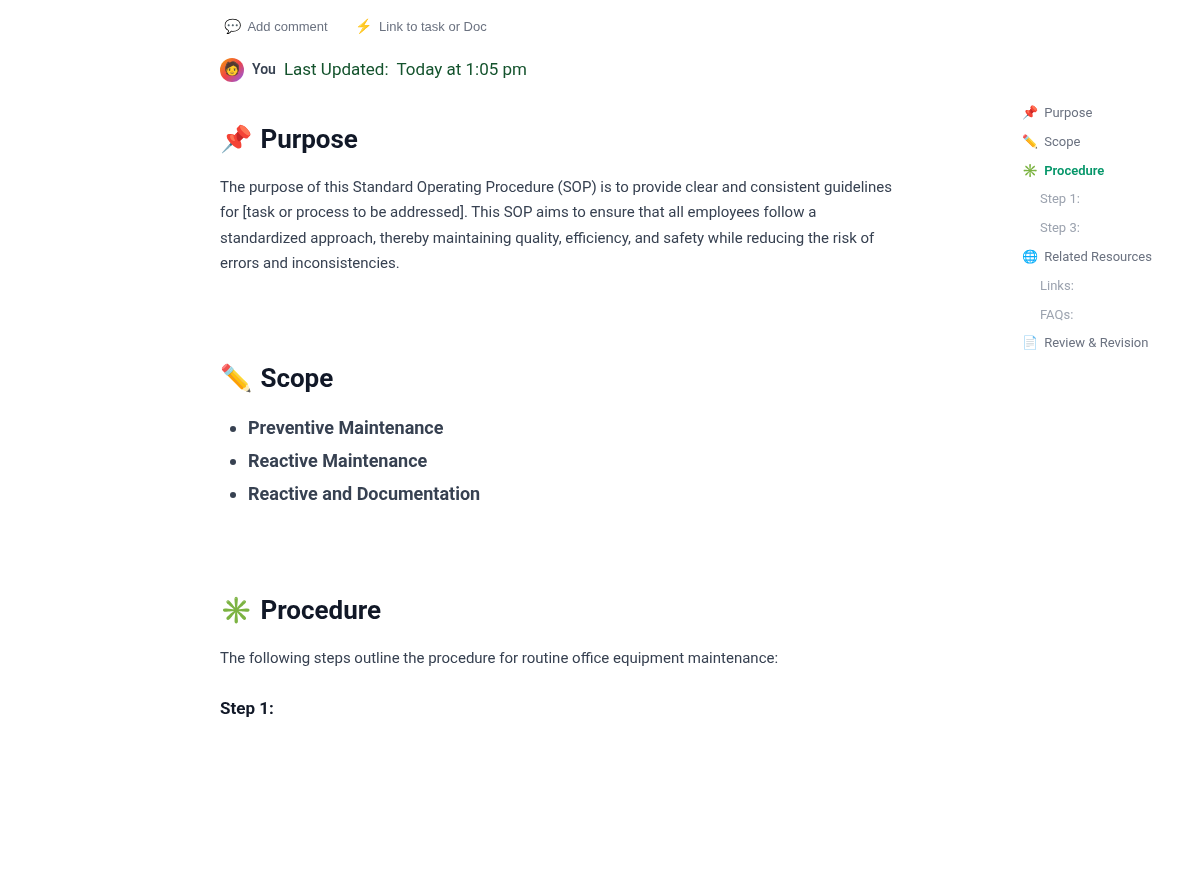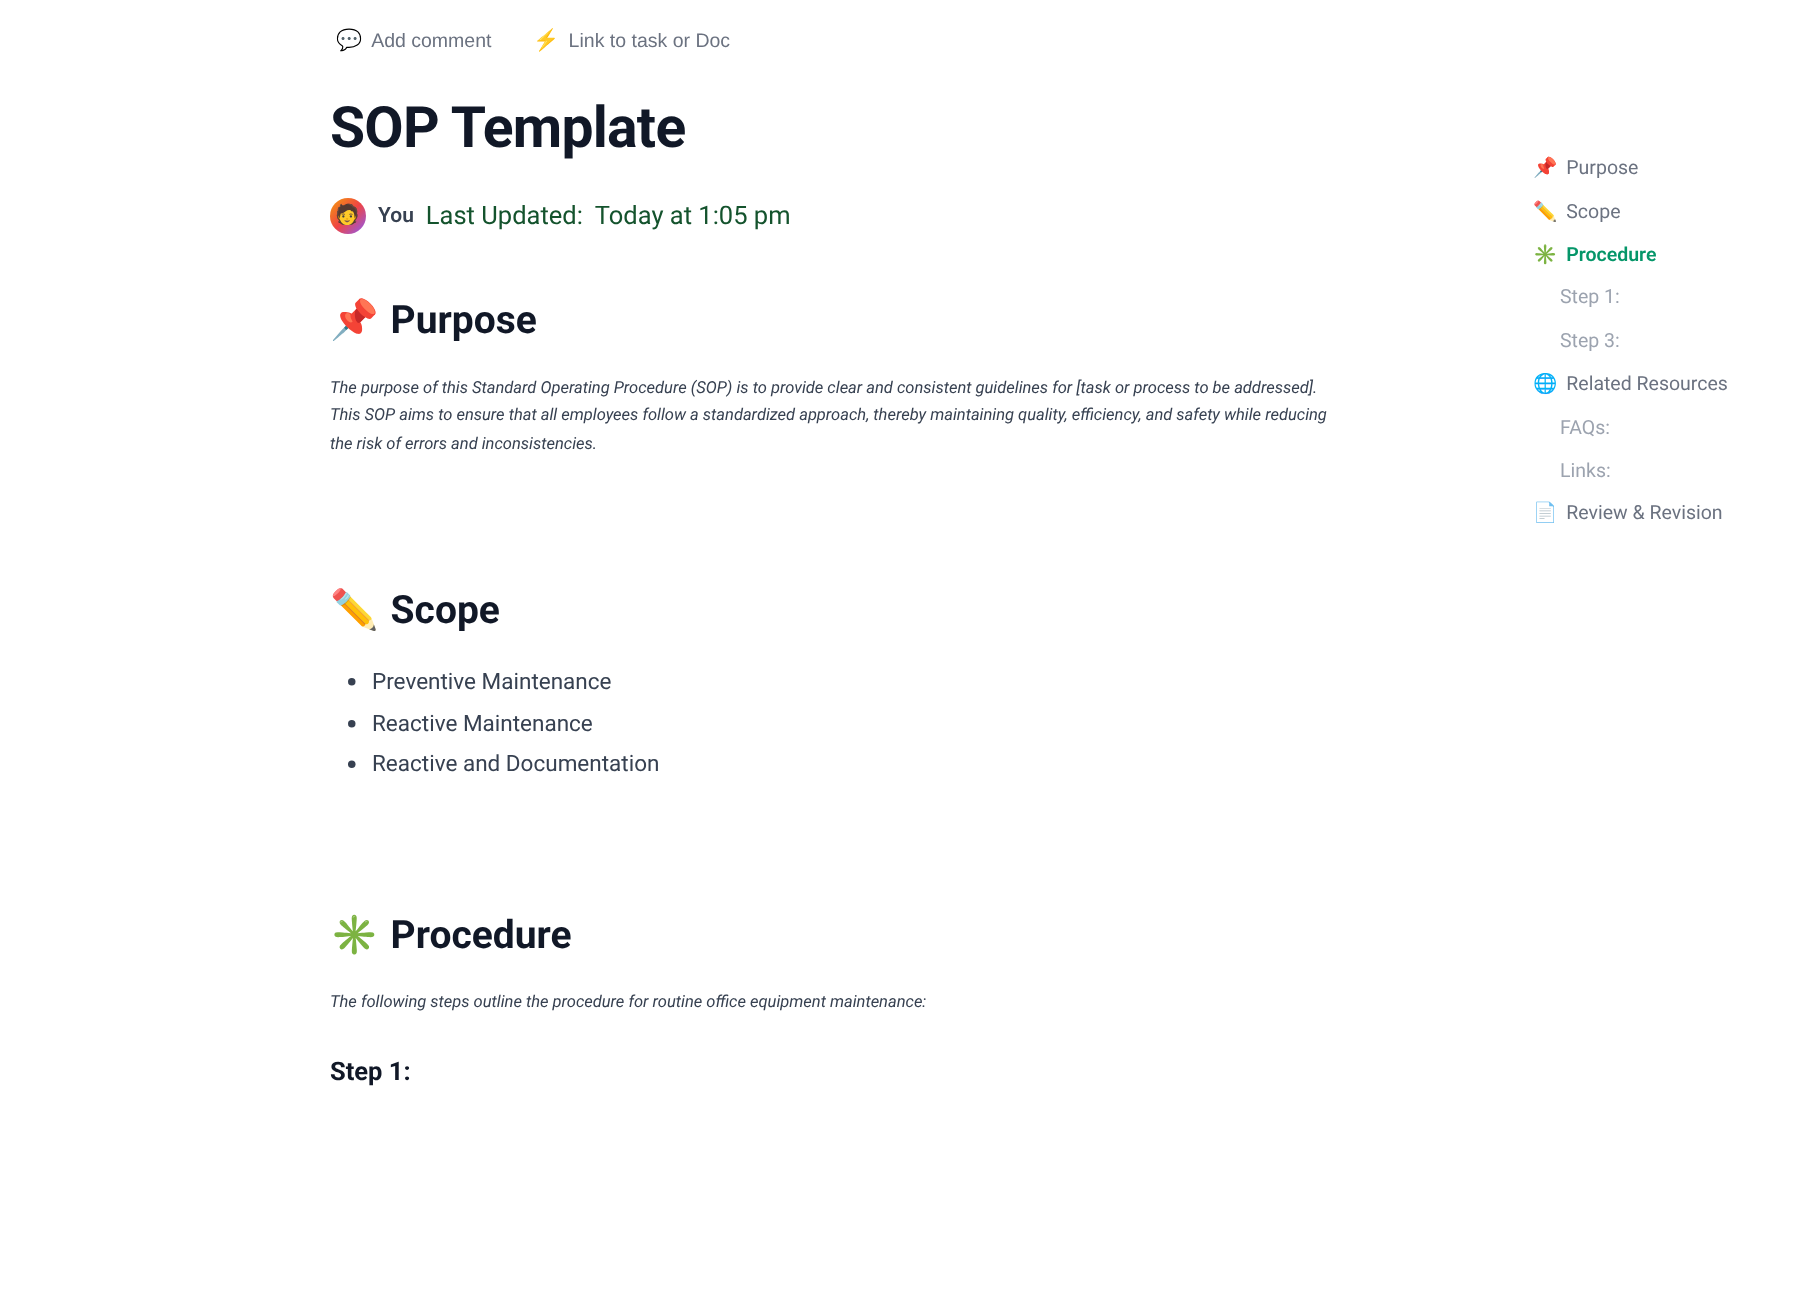--- a/index.html
+++ b/index.html
@@ -104,43 +104,42 @@
       gap: 8px;
     }
 
     .section-emoji {
       font-size: 26px;
     }
 
     
     .section-body {
       color: #374151;
-      font-size: 11px;
+      font-size: 15px;
       line-height: 1.7;
       margin-bottom: 14px;
-      font-style: italic;
     }
 
     
     .doc-section {
       margin-bottom: 48px;
     }
 
     
     .bullet-list {
       list-style: disc;
       padding-left: 28px;
       margin-top: 12px;
     }
 
     .bullet-list li {
       color: #374151;
-      font-size: 15px;
+      font-size: 18px;
       line-height: 1.7;
-      font-weight: 400;
+      font-weight: 700;
       margin-bottom: 2px;
     }
 
     
     .step-heading {
       font-size: 17px;
       font-weight: 700;
       color: #111827;
       margin: 24px 0 10px 0;
     }
@@ -211,21 +210,20 @@
       <button class="toolbar-btn">
         <span class="toolbar-icon">💬</span>
         <span>Add comment</span>
       </button>
       <button class="toolbar-btn">
         <span class="toolbar-icon">⚡</span>
         <span>Link to task or Doc</span>
       </button>
     </div>
 
-    <h1 class="page-title">SOP Template</h1>
 
     <div class="author-line">
       <div class="avatar">🧑</div>
       <span class="author-name">You</span>
       <span class="last-updated">Last Updated:</span>
       <span class="last-updated">Today at 1:05 pm</span>
     </div>
 
     <div class="doc-section">
       <h2 class="section-heading">
@@ -281,24 +279,24 @@
       <span class="sidebar-label">Step 1:</span>
     </div>
     <div class="sidebar-item indented">
       <span class="sidebar-label">Step 3:</span>
     </div>
     <div class="sidebar-item">
       <span class="sidebar-emoji">🌐</span>
       <span class="sidebar-label">Related Resources</span>
     </div>
     <div class="sidebar-item indented">
+      <span class="sidebar-label">Links:</span>
+    </div>
+    <div class="sidebar-item indented">
       <span class="sidebar-label">FAQs:</span>
-    </div>
-    <div class="sidebar-item indented">
-      <span class="sidebar-label">Links:</span>
     </div>
     <div class="sidebar-item">
       <span class="sidebar-emoji">📄</span>
       <span class="sidebar-label">Review &amp; Revision</span>
     </div>
   </div>
 
 </div>
 
 </body></html>

